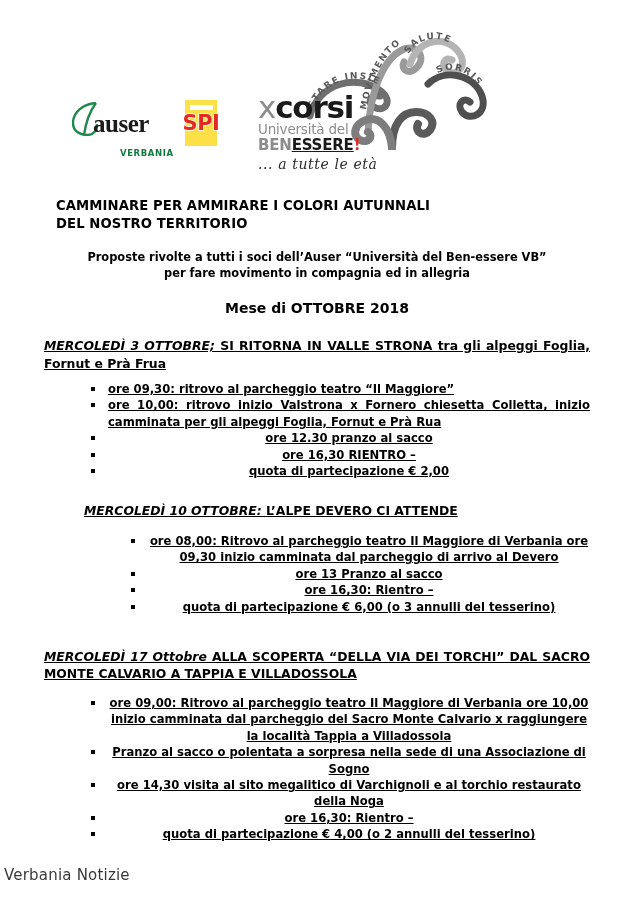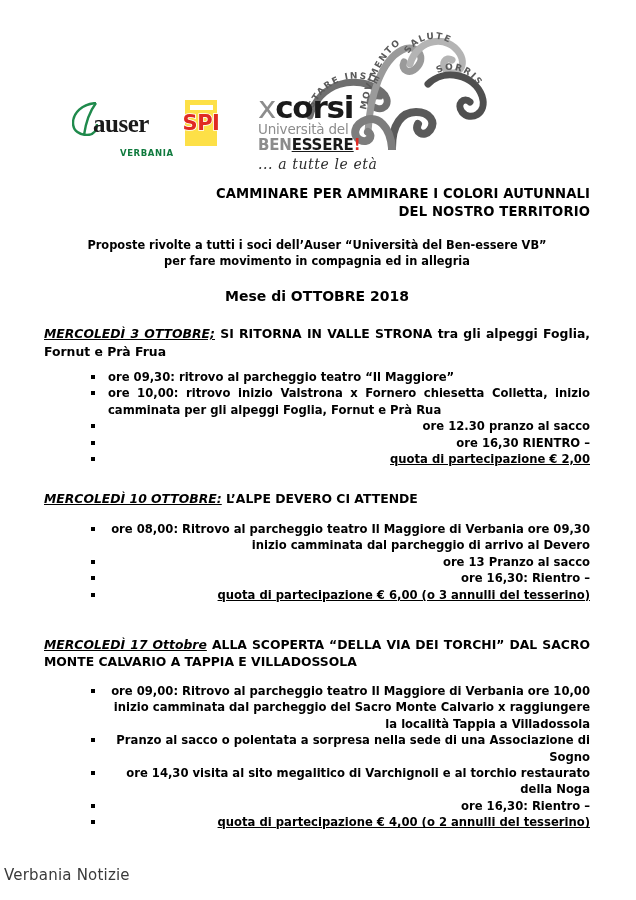--- a/index.html
+++ b/index.html
@@ -142,44 +142,44 @@
     color: #2b2b2b;
     margin-top: 3px;
     letter-spacing: 0.6px;
   }
 
   
   .doc {
     padding: 0 46px 0 44px;
   }
   .title {
-    text-align: right;
+    text-align: left;
     font-weight: bold;
     font-size: 13.2px;
     line-height: 18px;
     letter-spacing: 0.1px;
-    margin: 0;
+    margin: 12px;
   }
   .subtitle {
     text-align: center;
     font-weight: bold;
     font-size: 11.4px;
     line-height: 15.5px;
     margin: 17px 0 0 0;
   }
   .month {
     text-align: center;
     font-weight: bold;
     font-size: 14px;
     line-height: 18px;
     margin: 18px 0 0 0;
   }
 
-  .section { margin-top: 20px; }
-  .section.s2 { margin-top: 23px; }
+  .section { margin-top: 20px; text-decoration: underline; }
+  .section.s2 { margin-top: 23px; margin-left: 40px; }
   .section.s3 { margin-top: 33px; }
 
   .sec-head {
     font-weight: bold;
     font-size: 12.4px;
     line-height: 17.5px;
     text-align: justify;
     margin: 0;
   }
   .sec-head .when {
@@ -203,21 +203,21 @@
   }
   ul.items li::before {
     content: "";
     position: absolute;
     left: 0;
     top: 6px;
     width: 4px;
     height: 4px;
     background: #000000;
   }
-  ul.items li.nojust { text-align: right; }
+  ul.items li.nojust { text-align: center; }
   ul.items li.fee {
     text-decoration: underline;
   }
   .section.s1 ul.items { padding-left: 47px; }
   .section.s2 ul.items { margin-top: 13px; padding-left: 47px; }
   .section.s3 ul.items { margin-top: 12px; padding-left: 47px; }
 
   
   .footer {
     position: absolute;

